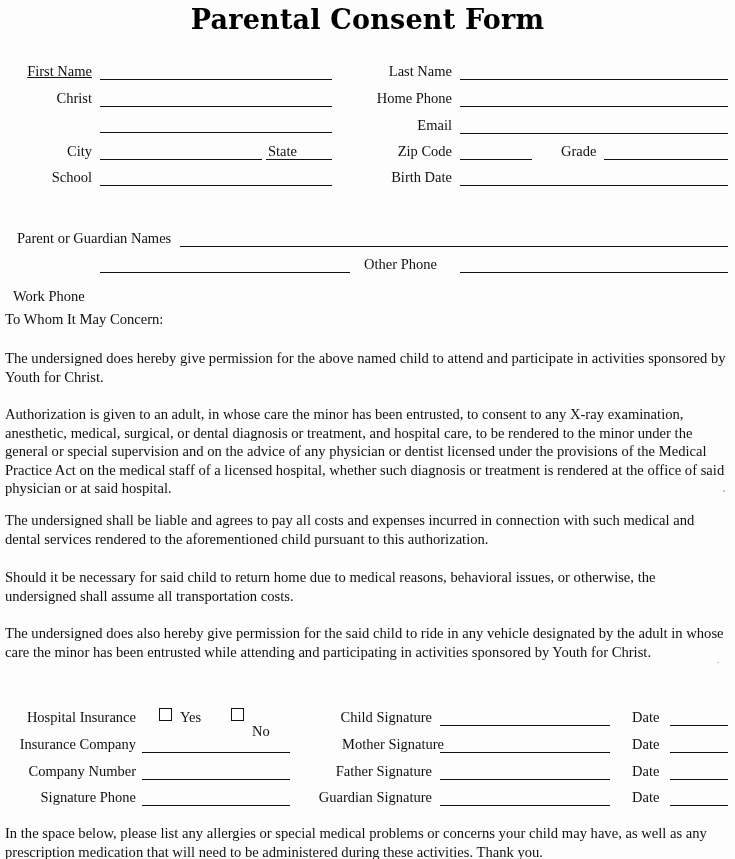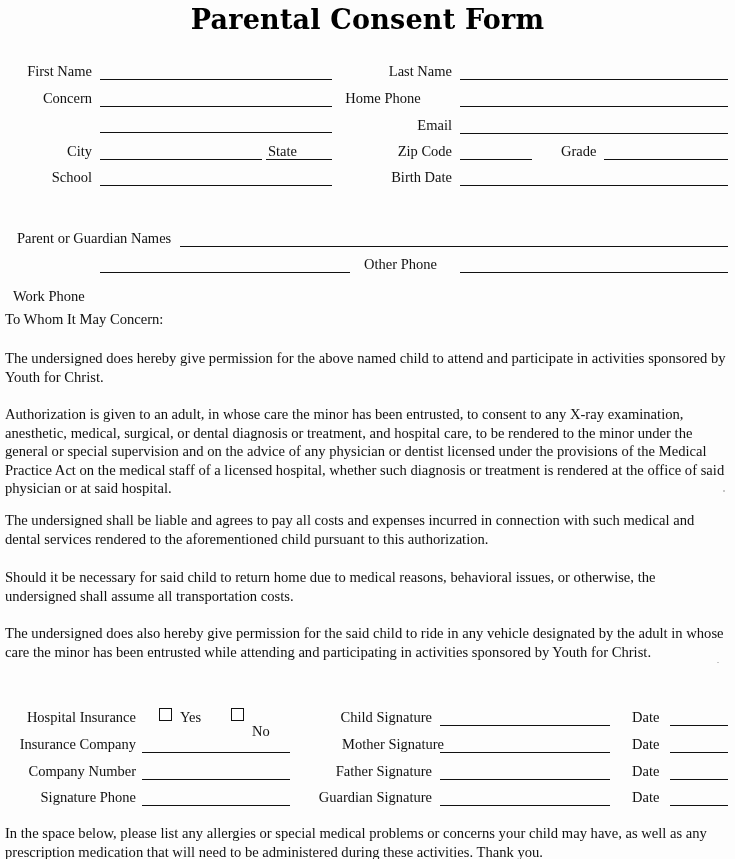--- a/index.html
+++ b/index.html
@@ -76,41 +76,41 @@
     opacity: .55;
   }
 </style>
 </head>
 <body>
 
 <div id="page">
 
   <div class="title">Parental Consent Form</div>
 
-  <div class="lbl r" style="left:0; width:92px; top:63px;">First Name</div>
+  <div class="lbl r" style="left:0; width:92px; top:63px;text-decoration:underline;">First Name</div>
   <div class="rule" style="left:100px; top:79px; width:232px;"></div>
 
-  <div class="lbl r" style="left:0; width:92px; top:90px;">Concern</div>
+  <div class="lbl r" style="left:0; width:92px; top:90px;">Christ</div>
   <div class="rule" style="left:100px; top:106px; width:232px;"></div>
 
   <div class="rule" style="left:100px; top:132px; width:232px;"></div>
 
   <div class="lbl r" style="left:0; width:92px; top:143px;">City</div>
   <div class="rule" style="left:100px; top:159px; width:162px;"></div>
 
   <div class="lbl" style="left:268px; top:143px;">State</div>
   <div class="rule" style="left:266px; top:159px; width:66px;"></div>
 
   <div class="lbl r" style="left:0; width:92px; top:169px;">School</div>
   <div class="rule" style="left:100px; top:185px; width:232px;"></div>
 
   <div class="lbl r" style="left:330px; width:122px; top:63px;">Last Name</div>
   <div class="rule" style="left:460px; top:79px; width:268px;"></div>
 
-  <div class="lbl r" style="left:322px; width:122px; top:90px;text-align:center;">Home Phone</div>
+  <div class="lbl r" style="left:330px; width:122px; top:90px;">Home Phone</div>
   <div class="rule" style="left:460px; top:106px; width:268px;"></div>
 
   <div class="lbl r" style="left:330px; width:122px; top:117px;">Email</div>
   <div class="rule" style="left:460px; top:133px; width:268px;"></div>
 
   <div class="lbl r" style="left:330px; width:122px; top:143px;">Zip Code</div>
   <div class="rule" style="left:460px; top:159px; width:72px;"></div>
 
   <div class="lbl" style="left:561px; top:143px;">Grade</div>
   <div class="rule" style="left:604px; top:159px; width:124px;"></div>

